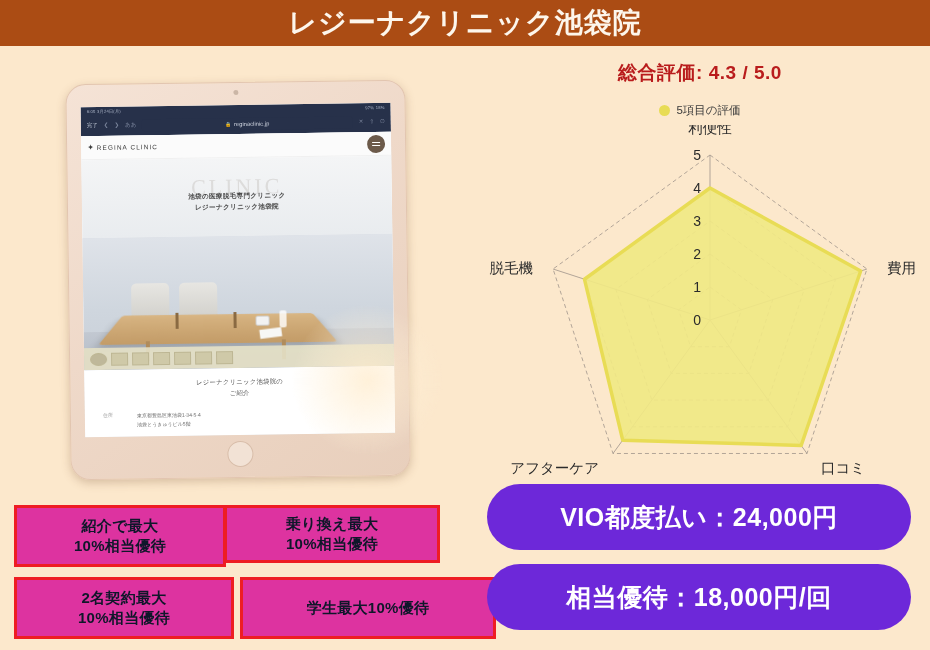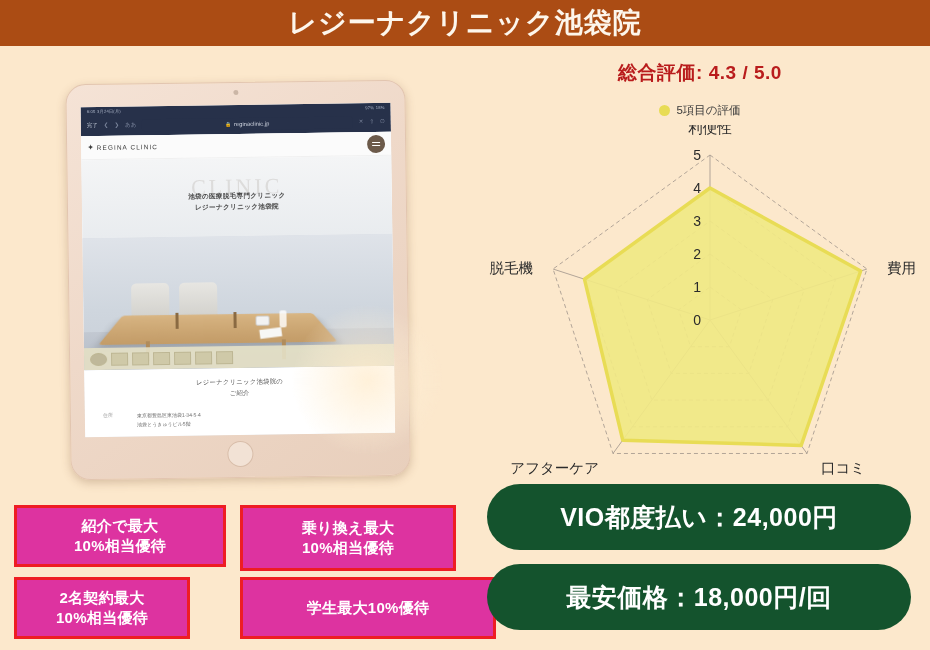--- a/index.html
+++ b/index.html
@@ -160,45 +160,45 @@
     background: radial-gradient(circle, rgba(255,236,205,.75) 0%, rgba(255,240,215,.25) 52%, rgba(255,255,255,0) 72%);
     pointer-events: none;
   }
 
   
   .badge {
     position: absolute; border: 3px solid #ee1d23; background: #dd33a0;
     display: flex; align-items: center; justify-content: center; text-align: center;
   }
   .badge span {
-    color: #ffffff; font-weight: bold; font-size: 15px; line-height: 1.35;
+    color: #0f172a; font-weight: bold; font-size: 15px; line-height: 1.35;
     letter-spacing: .3px; white-space: pre-line;
   }
   #badge-0 { left: 14px;  top: 505px; width: 212px; height: 62px; }
-  #badge-1 { left: 240px; top: 505px; width: 216px; height: 66px; }
-  #badge-2 { left: 14px;  top: 577px; width: 176px; height: 62px; }
+  #badge-1 { left: 224px; top: 505px; width: 216px; height: 58px; }
+  #badge-2 { left: 14px;  top: 577px; width: 220px; height: 62px; }
   #badge-3 { left: 240px; top: 577px; width: 256px; height: 62px; }
 
   
   #rating-title {
     position: absolute; left: 470px; top: 60px; width: 460px;
     text-align: center; font-size: 19px; font-weight: bold; color: #b91c1c;
     letter-spacing: .5px;
   }
   #legend {
     position: absolute; left: 470px; top: 103px; width: 460px;
     display: flex; align-items: center; justify-content: center; gap: 6px;
   }
   #legend-dot { width: 11px; height: 11px; border-radius: 50%; background: #e8dc55; }
   #legend-label { font-size: 11.5px; color: #3a3a3a; text-align: center; }
 
   #radar { position: absolute; left: 470px; top: 125px; width: 460px; height: 350px; }
 
   .pill {
-    position: absolute; background: #14532d; border-radius: 36px;
+    position: absolute; background: #6d28d9; border-radius: 36px;
     display: flex; align-items: center; justify-content: center;
   }
   .pill span {
     color: #fff; font-weight: bold; font-size: 25px; letter-spacing: .5px;
     white-space: nowrap;
   }
   #pill-0 { left: 487px; top: 484px; width: 424px; height: 66px; }
   #pill-1 { left: 487px; top: 564px; width: 424px; height: 66px; }
 </style>
 </head>
@@ -348,14 +348,14 @@
     <text x="416.9243251887003" y="148.01219592813368" text-anchor="start" font-size="14.5" fill="#2b2b2b" font-family="&quot;Liberation Sans&quot;, sans-serif">費用</text>
     <text x="350.98456662825805" y="348.4878040718663" text-anchor="start" font-size="14.5" fill="#2b2b2b" font-family="&quot;Liberation Sans&quot;, sans-serif">口コミ</text>
     <text x="129.01543337174195" y="348.4878040718663" text-anchor="end" font-size="14.5" fill="#2b2b2b" font-family="&quot;Liberation Sans&quot;, sans-serif">アフターケア</text>
     <text x="63.07567481129965" y="148.0121959281337" text-anchor="end" font-size="14.5" fill="#2b2b2b" font-family="&quot;Liberation Sans&quot;, sans-serif">脱毛機</text>
   </svg>
 
 <div class="pill" id="pill-0">
   <span>VIO都度払い：24,000円</span>
 </div>
 <div class="pill" id="pill-1">
-  <span>最安価格：18,000円/回</span>
+  <span>相当優待：18,000円/回</span>
 </div>
 
 </body></html>

